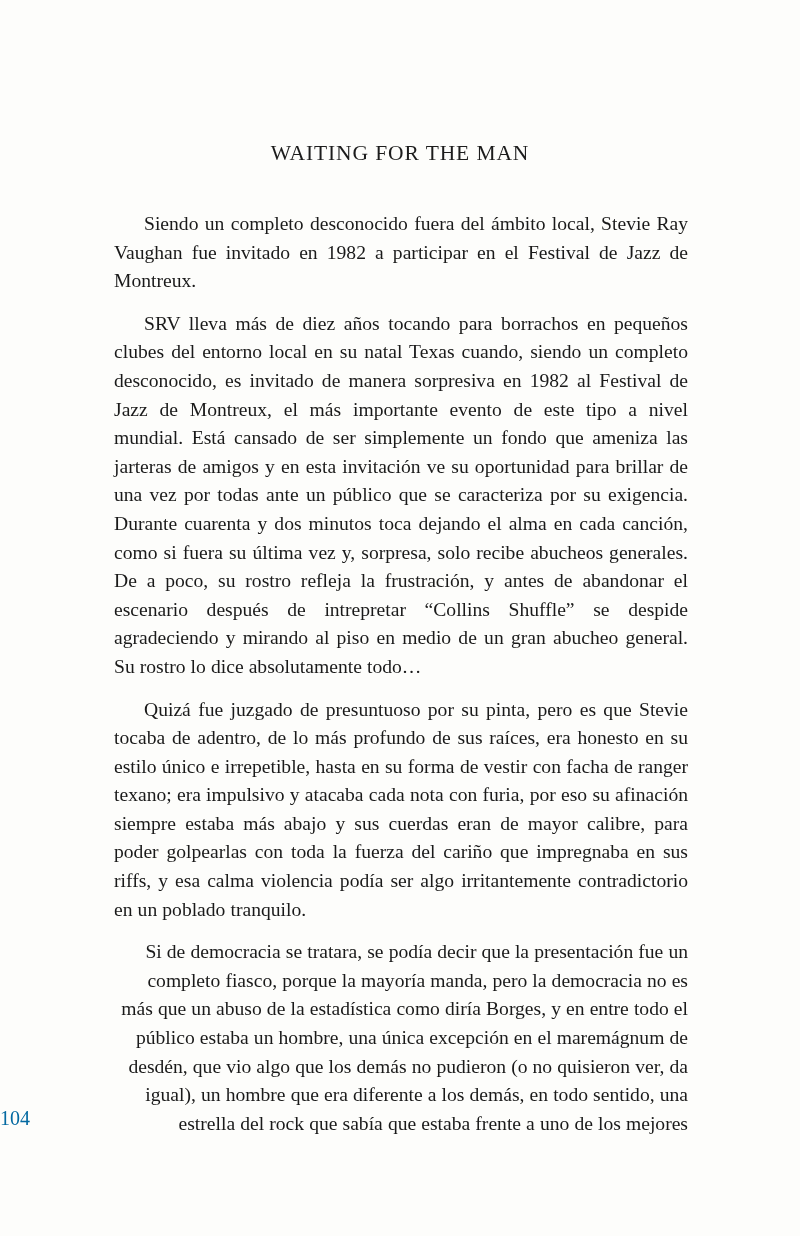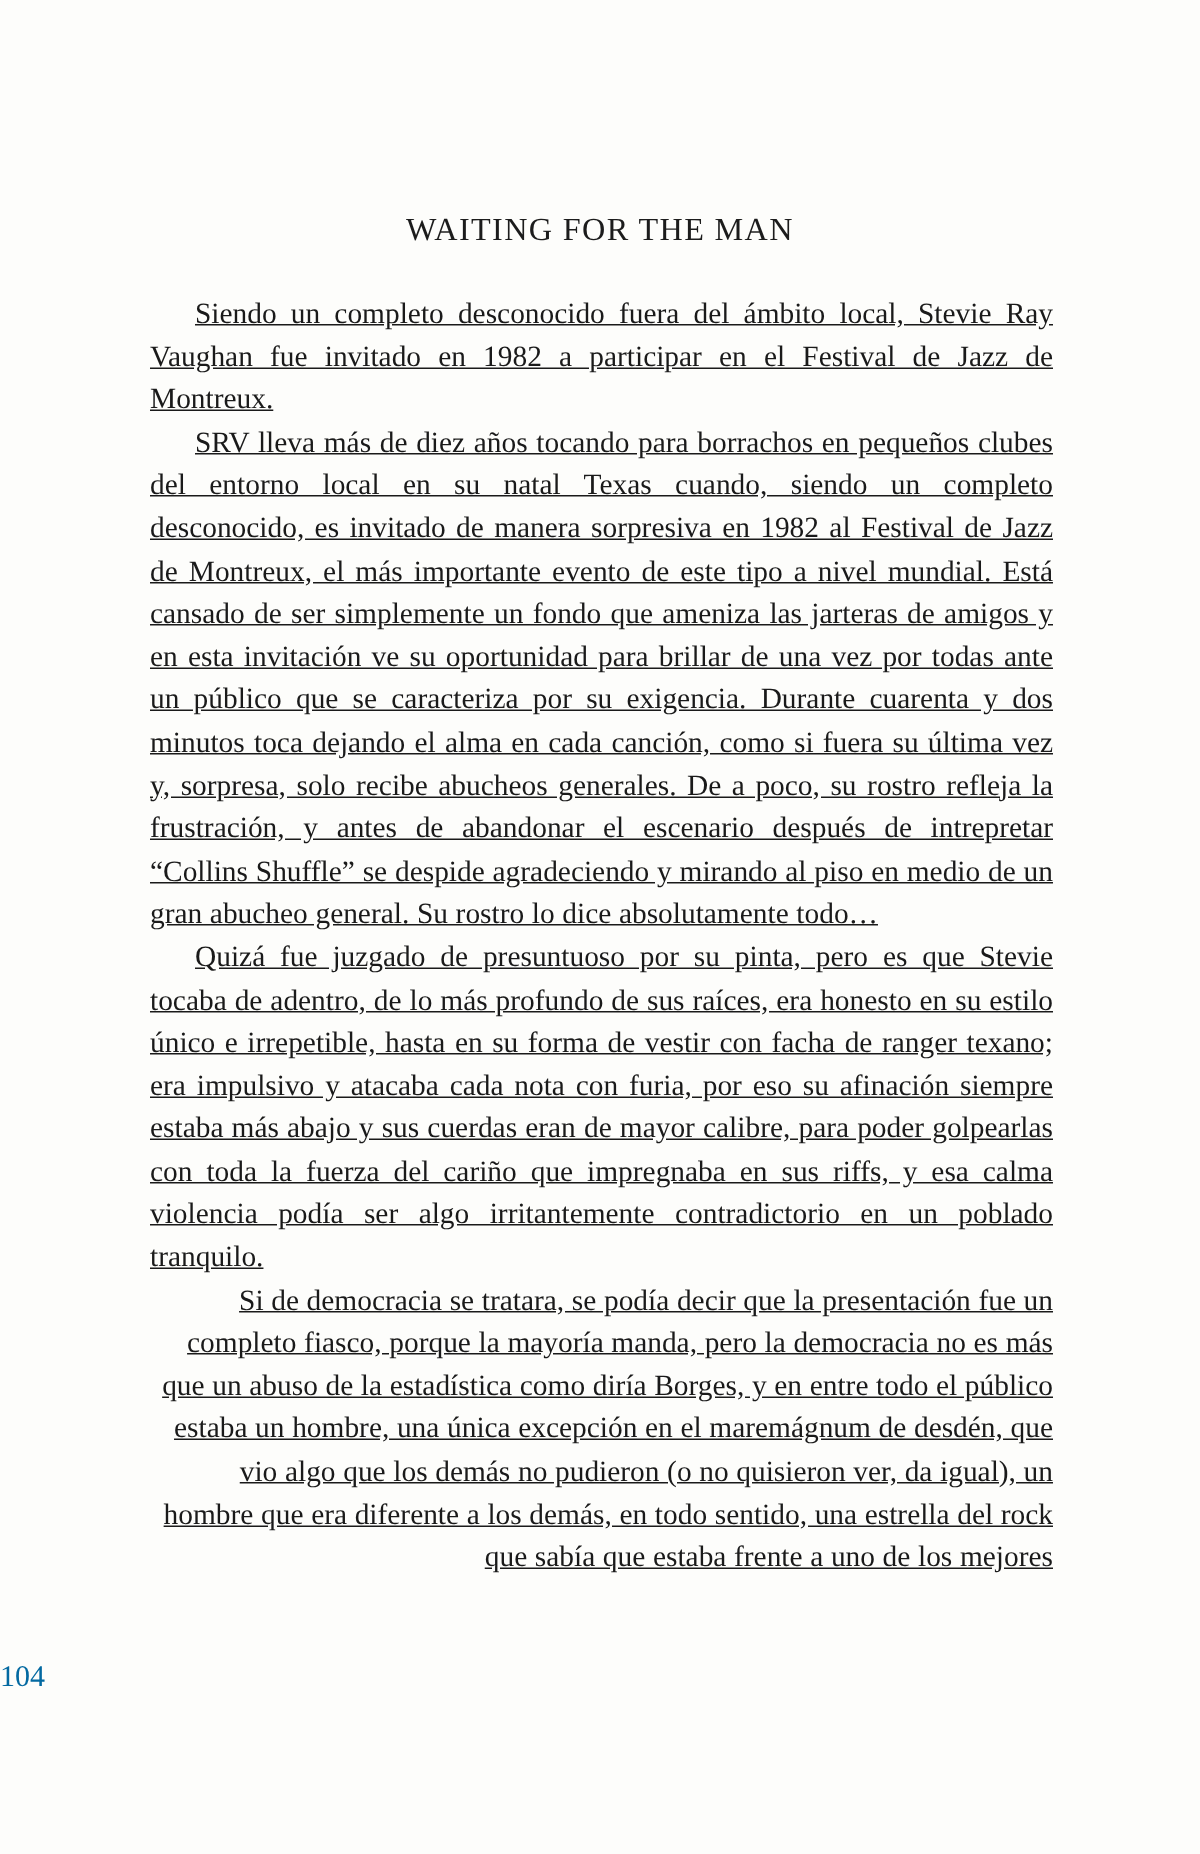--- a/index.html
+++ b/index.html
@@ -40,25 +40,24 @@
     top: 196px;
     left: 100px;
     width: 602px;
     font-size: 19.6px;
     line-height: 28.6px;
     text-align: left;
     color: #1a1a1a;
     word-spacing: 0.2px;
   }
   .body-text p {
-    margin: 0;
+    margin: 14px;
     text-indent: 30px;
     text-align: justify;
     text-justify: inter-word;
-    text-decoration: underline;
   }
   .body-text p.last-para {
     text-align: right;
   }
   .folio {
     position: absolute;
     top: 1107px;
     left: 0;
     width: 664px;
     text-align: left;

